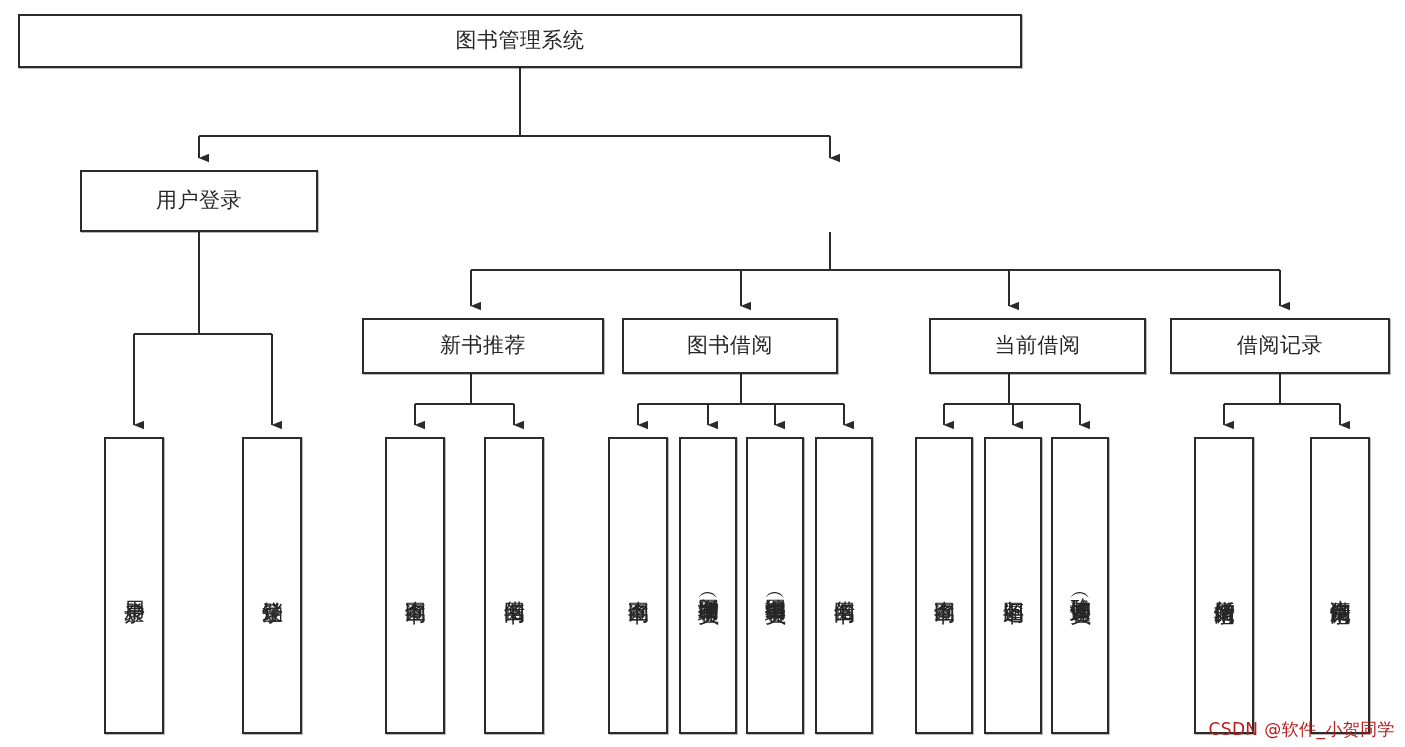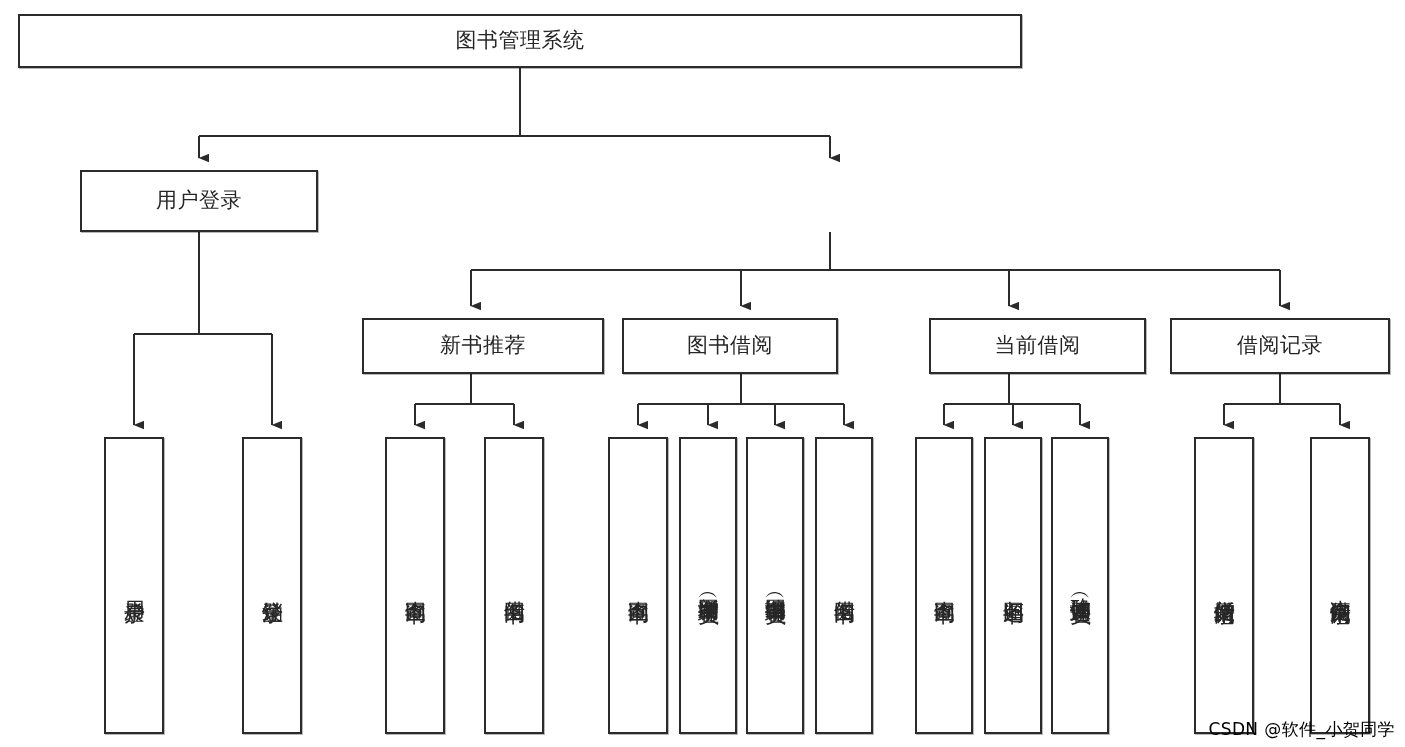--- a/index.html
+++ b/index.html
@@ -58,21 +58,21 @@
   }
   .node.vertical .node-label {
     writing-mode: vertical-rl;
     text-orientation: upright;
   }
   .watermark {
     position: absolute;
     right: 10px;
     bottom: 6px;
     font-size: 17px;
-    color: #000000;
+    color: #b91c1c;
     letter-spacing: 0.4px;
     white-space: nowrap;
     user-select: none;
   }
 </style>
 </head>
 <body>
 
 <div id="diagram-root">
 

